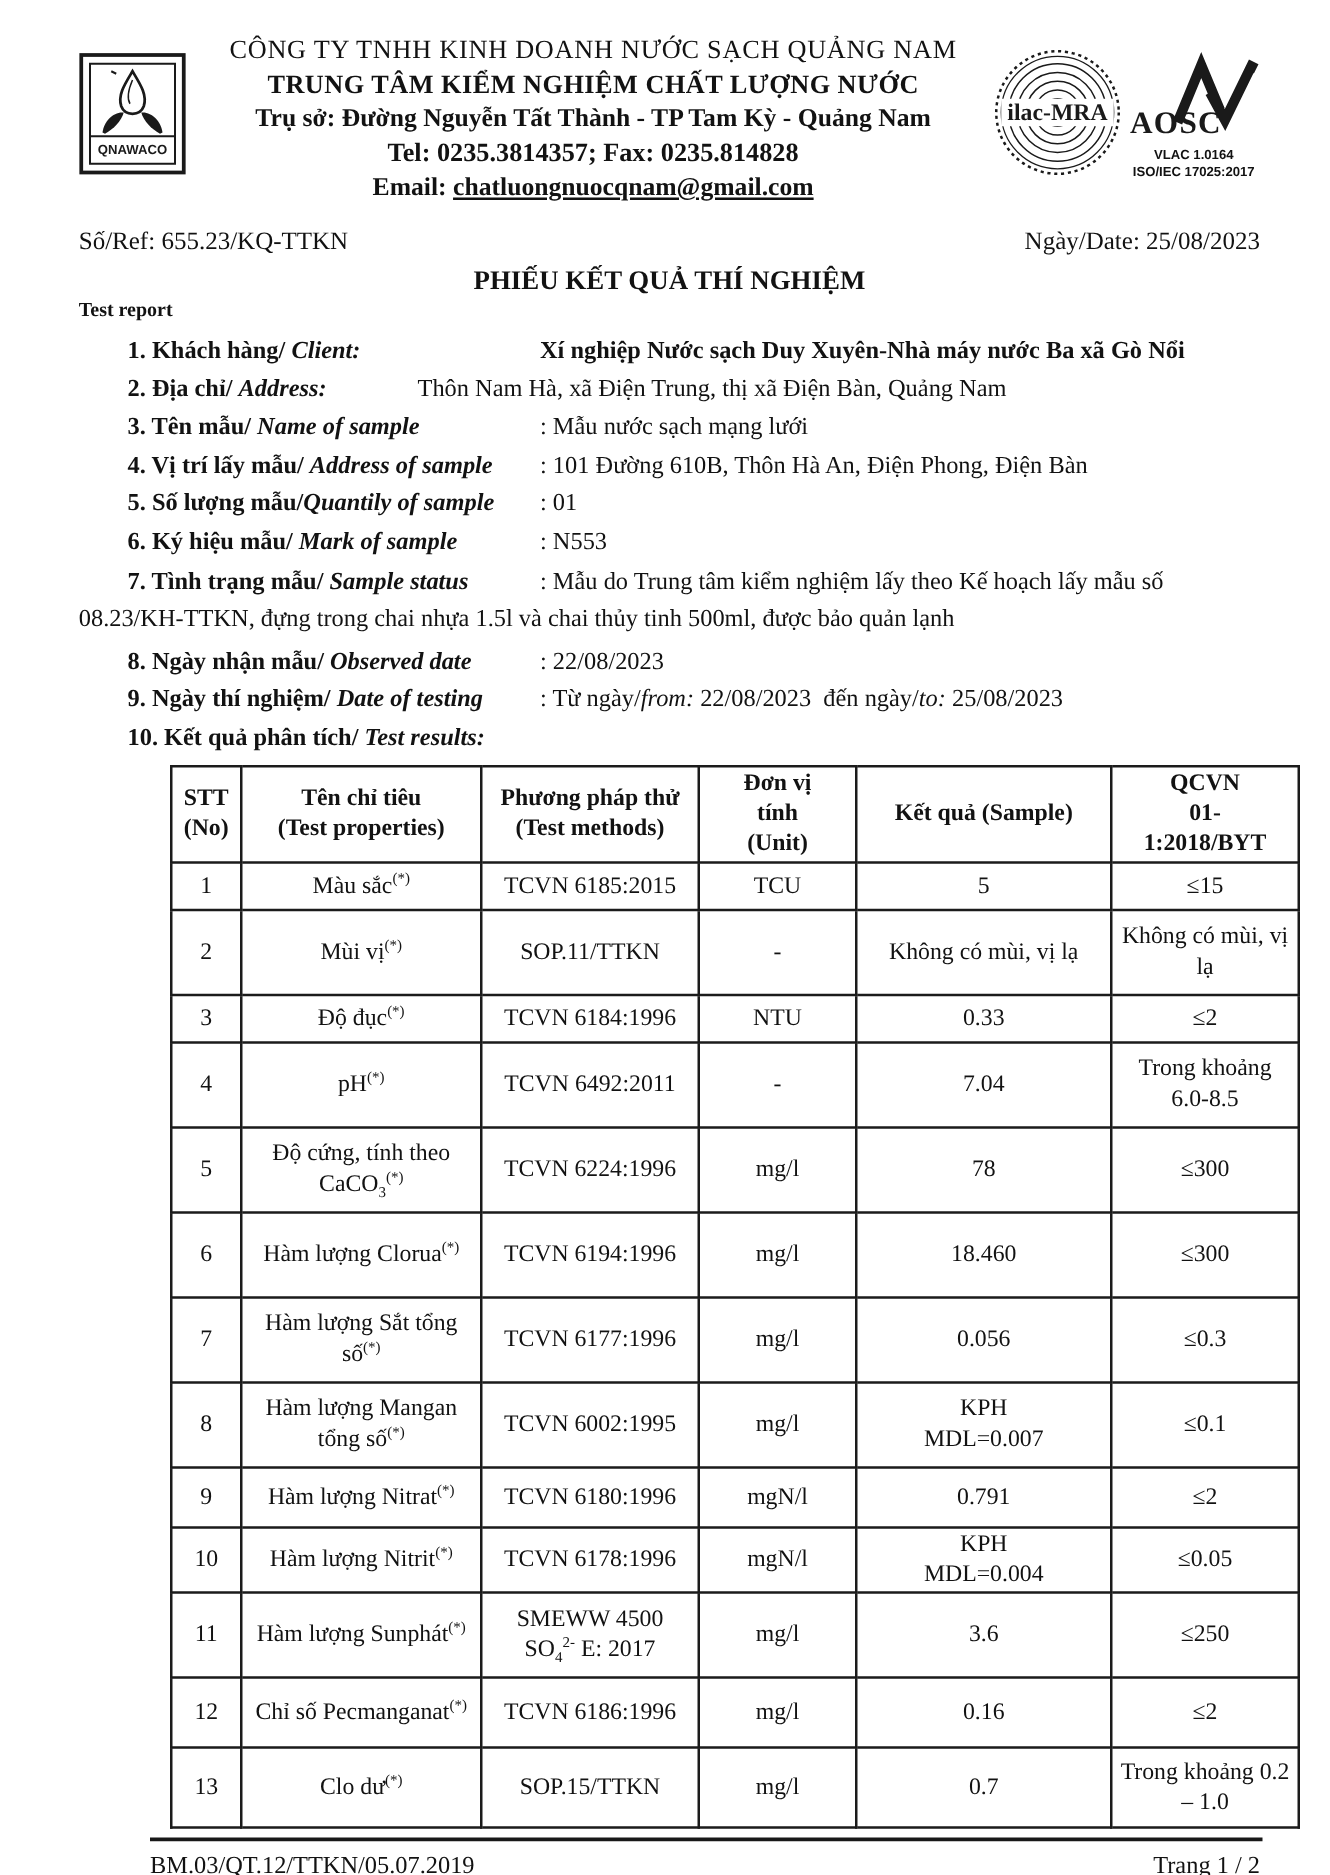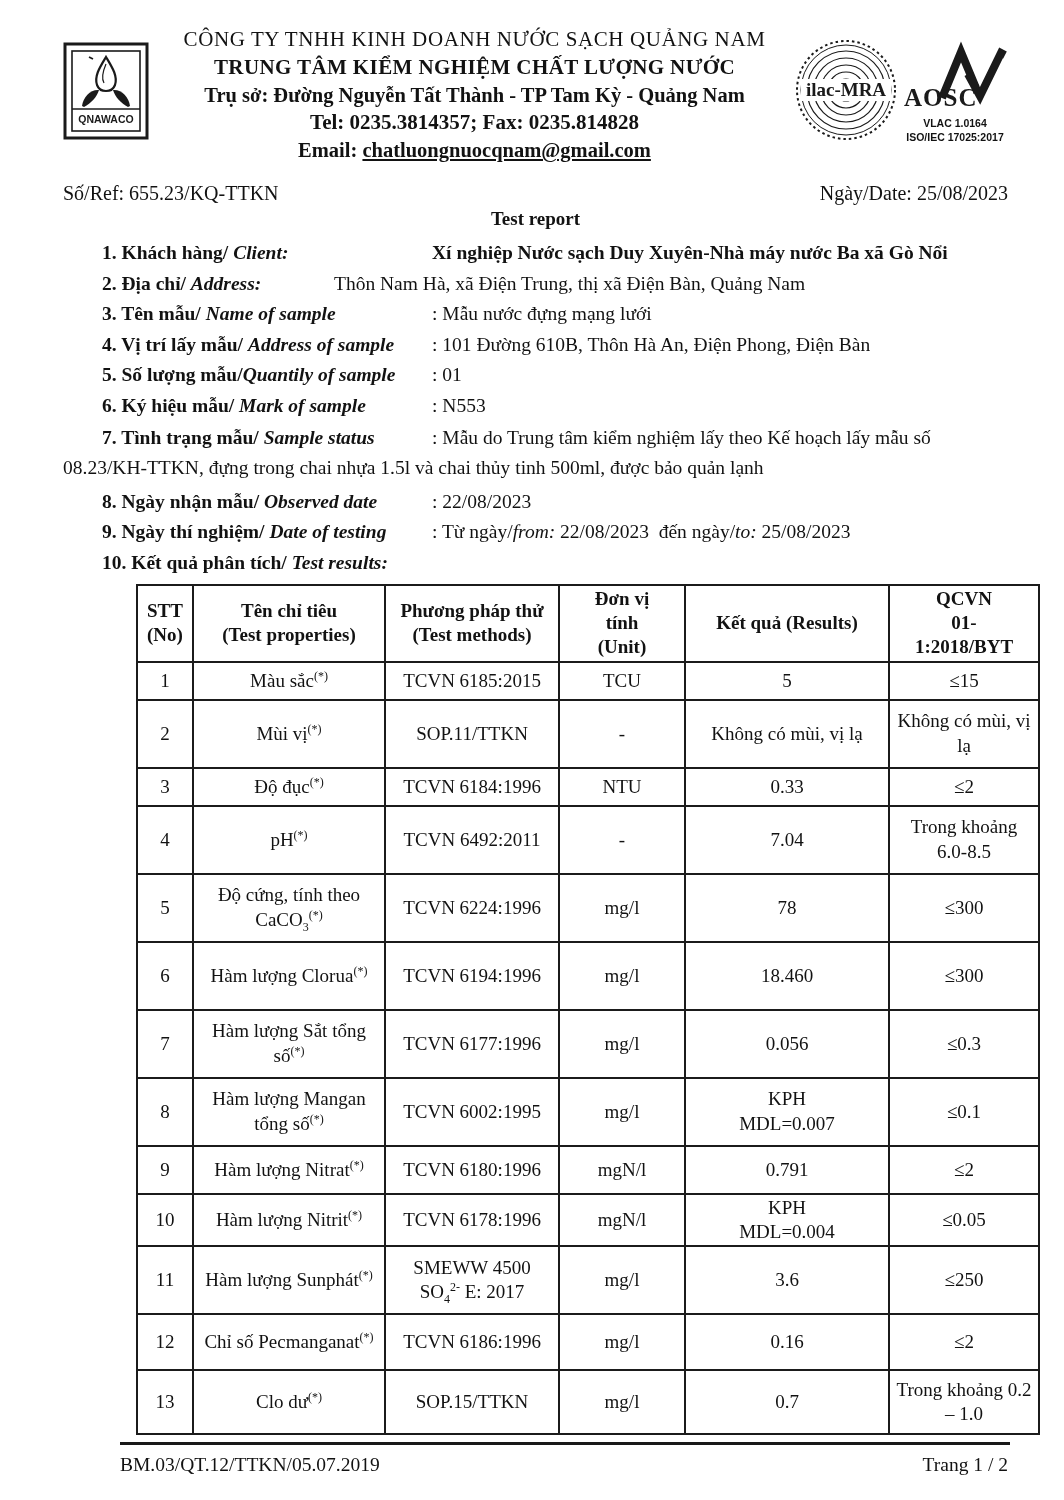--- a/index.html
+++ b/index.html
@@ -16,21 +16,21 @@
   .lh-tel     { font-size:21px; font-weight:bold; }
   .lh-email   { font-size:20.5px; font-weight:bold; }
   .email-addr { text-decoration:underline; }
   .stamps { flex:0 0 212px; display:flex; gap:4px; align-items:flex-start; margin-top:12px; }
   .aosc-block { text-align:center; margin-top:2px; }
   .aosc-small { font-family:"Liberation Sans",sans-serif; font-weight:bold; font-size:10.5px; line-height:1.35; }
 
   
   .refline { display:flex; justify-content:space-between; font-size:20px; margin-top:18px; }
   .title    { text-align:center; font-size:21.5px; font-weight:bold; margin-top:7px; }
-  .subtitle { text-align:center; font-size:19px; font-weight:bold; margin-top:3px; }
+  .subtitle { text-align:left; font-size:16px; font-weight:bold; margin-top:3px; }
 
   
   .info { margin-top:10px; font-size:19.5px; }
   .info-row { display:flex; padding-left:39px; line-height:25px; margin-top:5.5px; }
   .info-label { flex:0 0 330px; font-weight:bold; }
   .info-label.w232 { flex-basis:232px; }
   .info-label i, .info-wrap i { font-style:italic; }
   .info-value {}
   .info-value.bold { font-weight:bold; }
   .info-wrap { margin:5.5px 0 0 0; line-height:30px; text-indent:39px; }
@@ -107,37 +107,38 @@
         <div class="aosc-small">ISO/IEC 17025:2017</div>
       </div>
     </div>
   </div>
 
   <div class="refline">
     <span>Số/Ref: 655.23/KQ-TTKN</span>
     <span>Ngày/Date: 25/08/2023</span>
   </div>
 
+  <div class="title">PHIẾU KẾT QUẢ THÍ NGHIỆM</div>
   <div class="subtitle">Test report</div>
 
   <div class="info">
 
     <div class="info-row">
       <span class="info-label"><span>1. Khách hàng/</span> <i>Client:</i></span>
       <span class="info-value bold">Xí nghiệp Nước sạch Duy Xuyên-Nhà máy nước Ba xã Gò Nổi</span>
     </div>
 
     <div class="info-row">
       <span class="info-label w232"><span>2. Địa chỉ/</span> <i>Address:</i></span>
       <span class="info-value">Thôn Nam Hà, xã Điện Trung, thị xã Điện Bàn, Quảng Nam</span>
     </div>
 
     <div class="info-row">
       <span class="info-label"><span>3. Tên mẫu/</span> <i>Name of sample</i></span>
-      <span class="info-value">: Mẫu nước đựng mạng lưới</span>
+      <span class="info-value">: Mẫu nước sạch mạng lưới</span>
     </div>
 
     <div class="info-row">
       <span class="info-label"><span>4. Vị trí lấy mẫu/</span> <i>Address of sample</i></span>
       <span class="info-value">: 101 Đường 610B, Thôn Hà An, Điện Phong, Điện Bàn</span>
     </div>
 
     <div class="info-row">
       <span class="info-label"><span>5. Số lượng mẫu/</span><i>Quantily of sample</i></span>
       <span class="info-value">: 01</span>
@@ -176,21 +177,21 @@
       <col class="c-unit">
         <col class="c-result">
         <col class="c-limit">
     </colgroup>
     <thead>
       <tr class="h80">
         <th>STT<br>(No)</th>
         <th>Tên chỉ tiêu<br>(Test properties)</th>
         <th>Phương pháp thử<br>(Test methods)</th>
         <th>Đơn vị<br>tính<br>(Unit)</th>
-        <th>Kết quả (Results)</th>
+        <th>Kết quả (Sample)</th>
         <th>QCVN<br>01-<br>1:2018/BYT</th>
       </tr>
     </thead>
     <tbody>
       <tr class="h38">
         <td>1</td>
         <td>Màu sắc<sup>(*)</sup></td>
         <td>TCVN 6185:2015</td>
         <td>TCU</td>
         <td>5</td>

